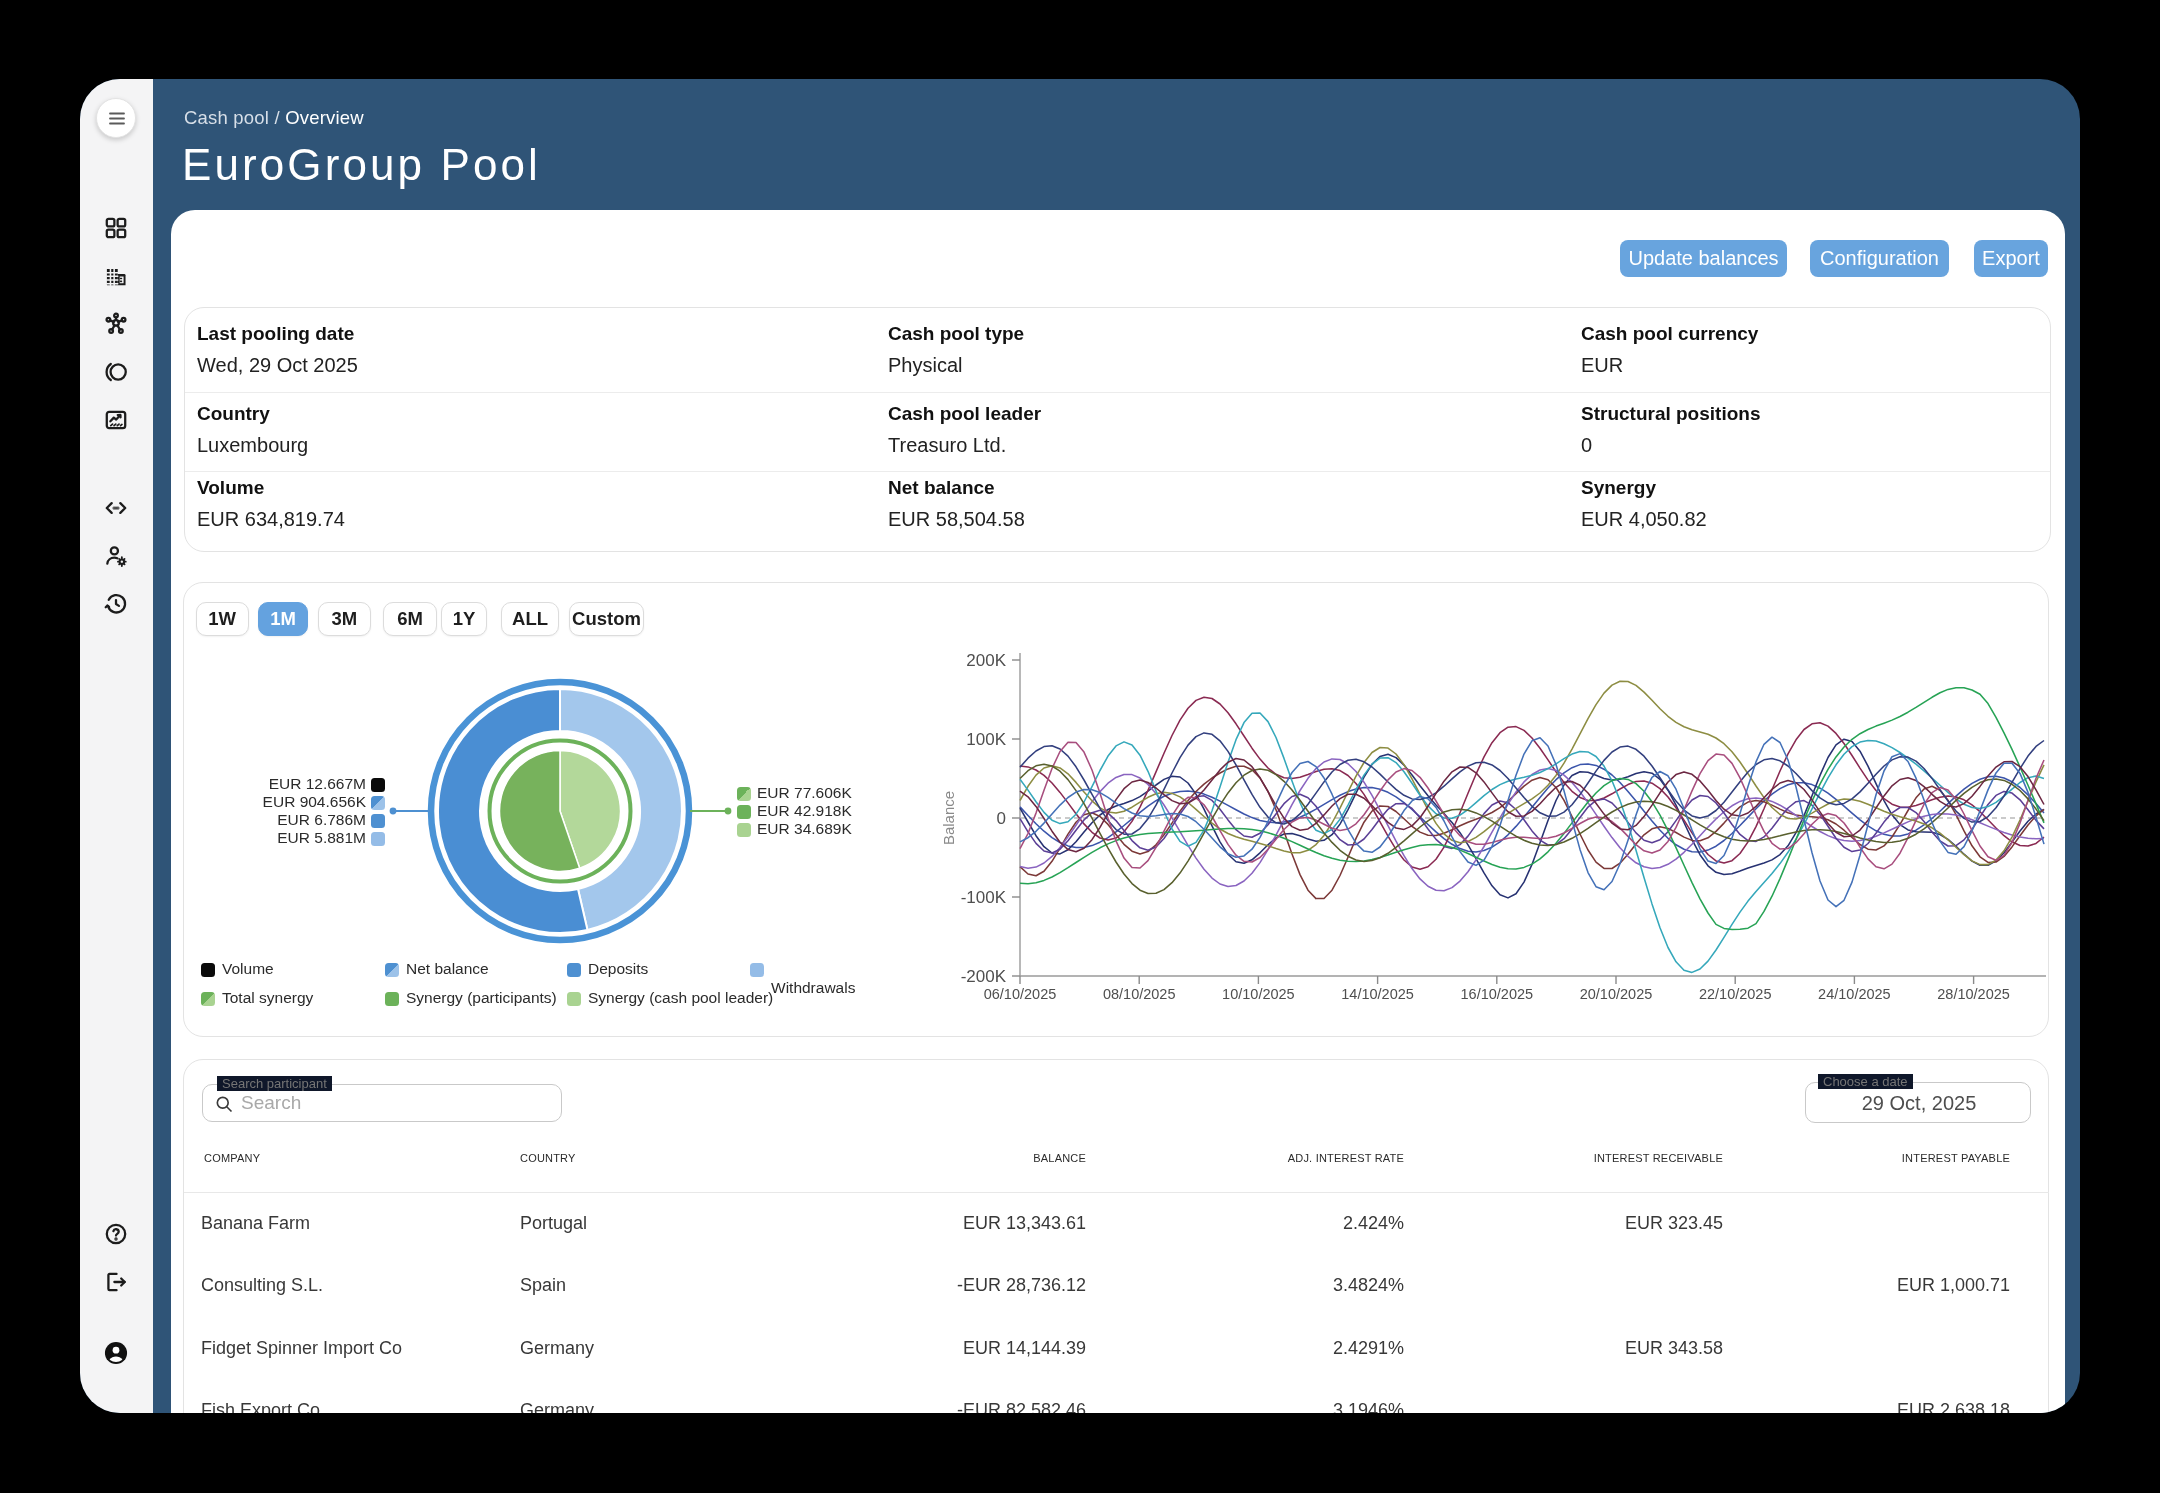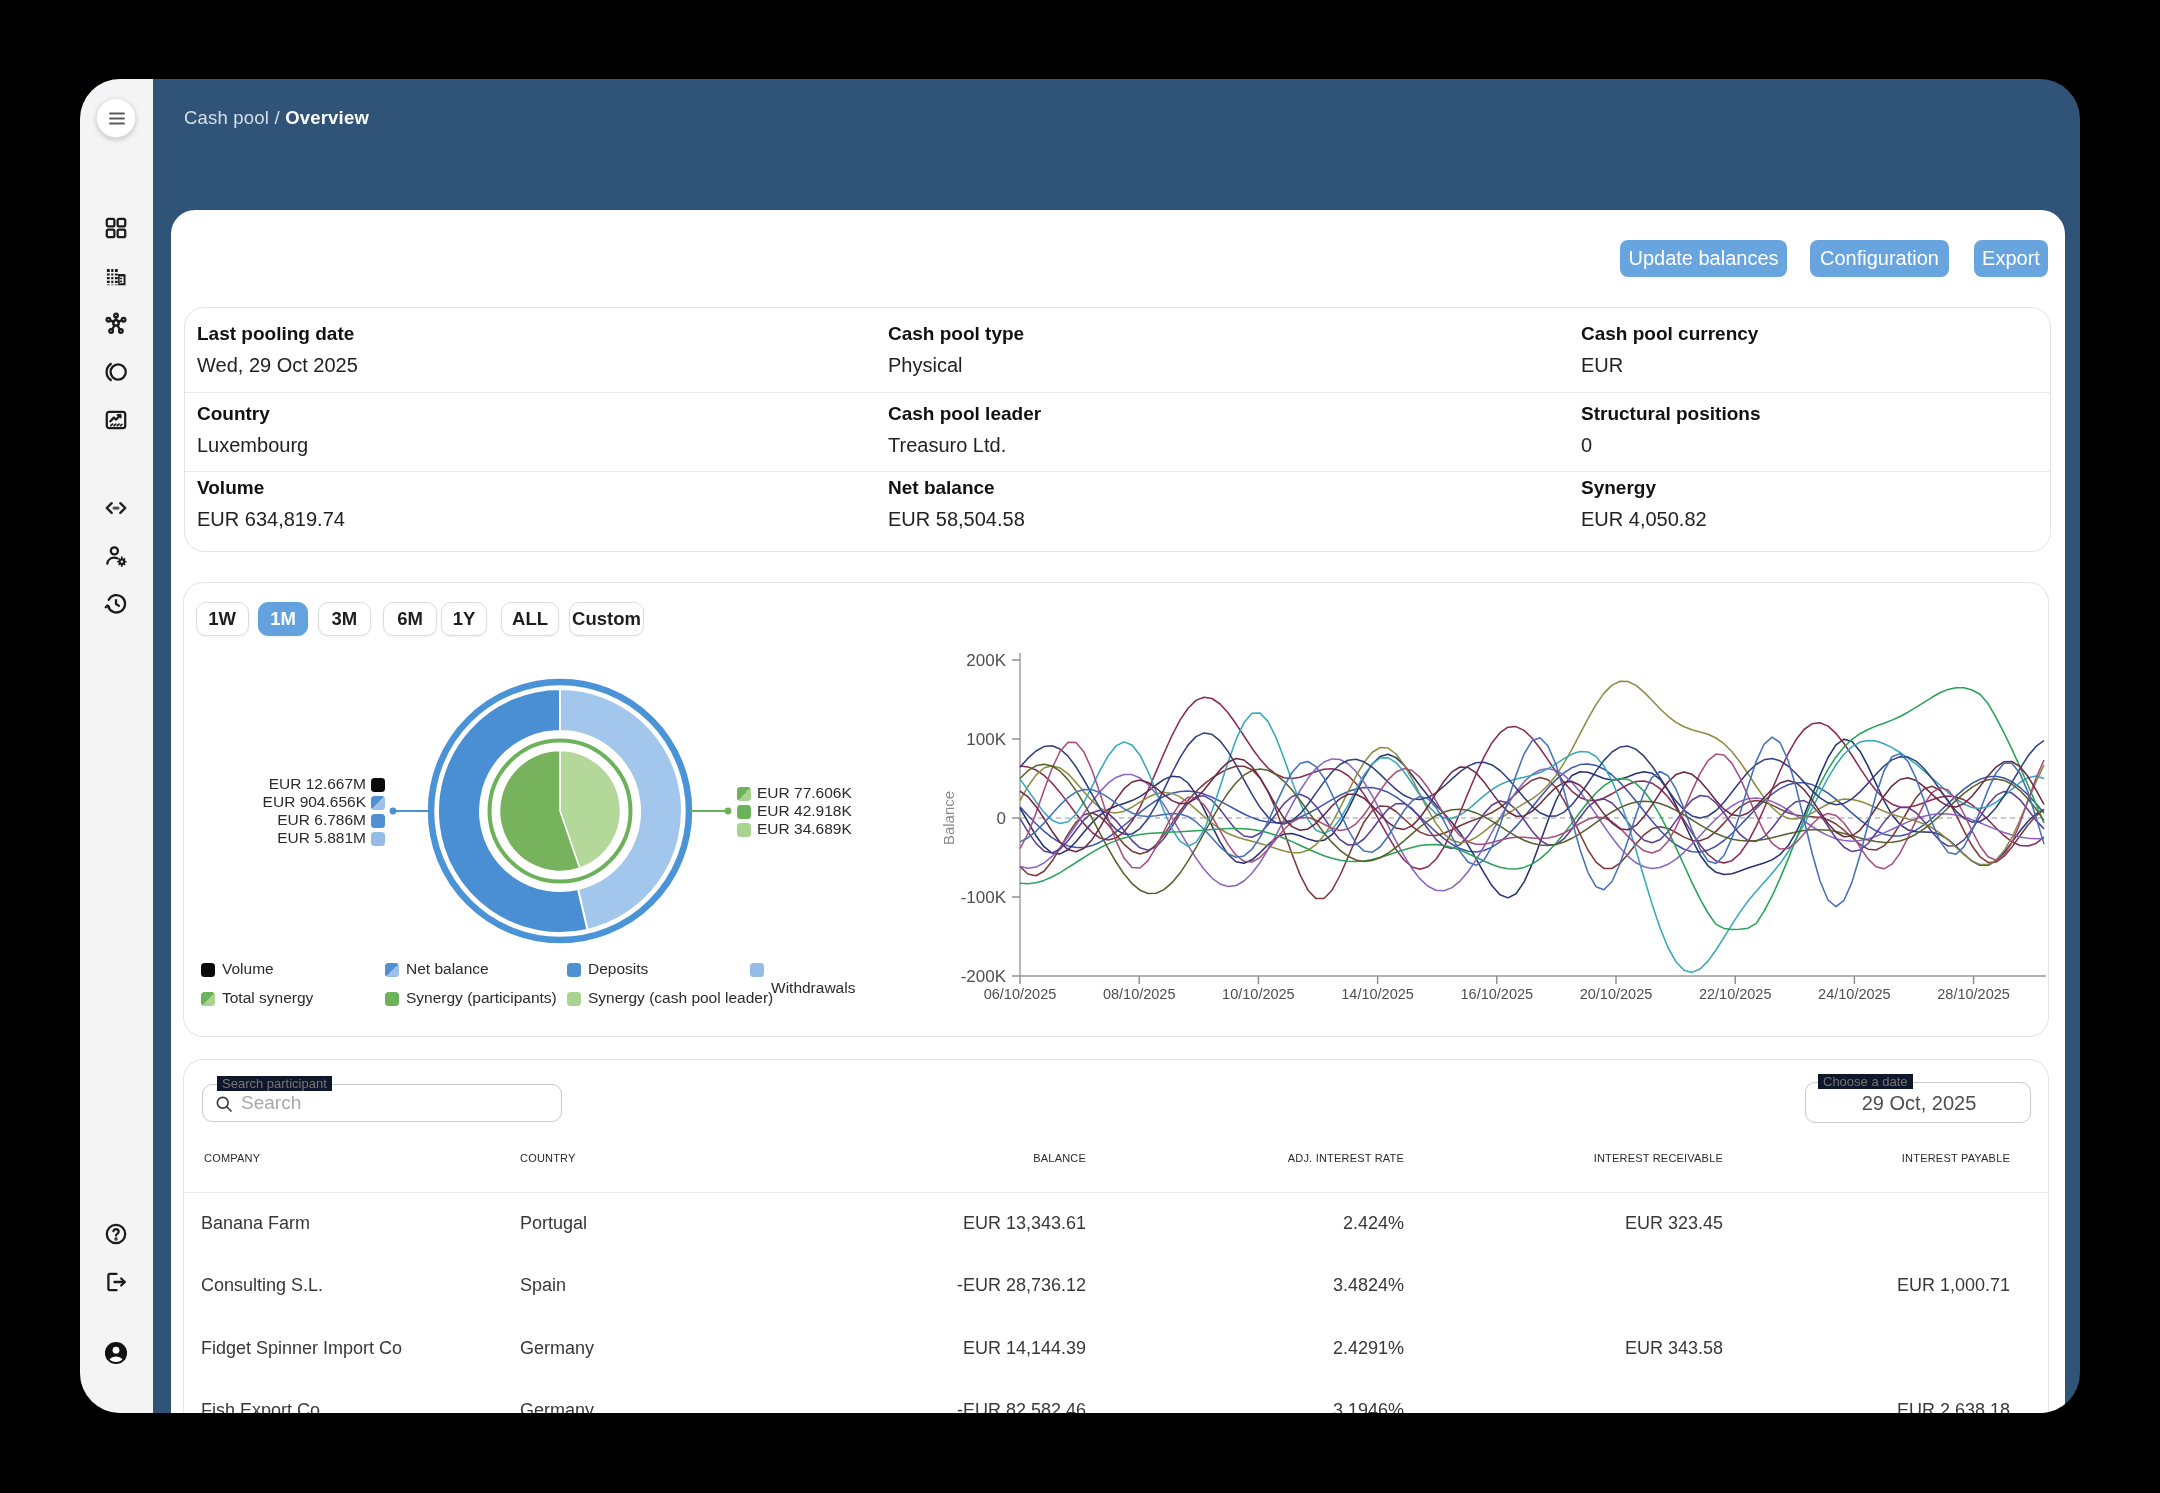--- a/index.html
+++ b/index.html
@@ -1,20 +1,20 @@
 <!DOCTYPE html>
 <html><head><meta charset="utf-8"><style>
 *{margin:0;padding:0;box-sizing:border-box}
 html,body{width:2160px;height:1493px;background:#000;font-family:"Liberation Sans",sans-serif;overflow:hidden}
 .abs{position:absolute}
 .win{position:absolute;left:80px;top:79px;width:2000px;height:1334px;border-radius:40px;background:#2f5477;overflow:hidden}
 .sidebar{position:absolute;left:0;top:0;width:73px;height:1334px;background:#f4f4f5}
 .burger{position:absolute;left:16px;top:19px;width:40px;height:40px;border-radius:50%;background:#fff;border:1px solid #e3e3e3;box-shadow:0 2px 5px rgba(0,0,0,.18)}
 .crumb{position:absolute;left:104px;top:28px;font-size:18.5px;color:#d7dfe8;letter-spacing:.2px}
-.crumb b{color:#fff;font-weight:700}
+.crumb b{color:#fff;font-weight:400}
 .title{position:absolute;left:102px;top:61px;font-size:44px;color:#fff;font-weight:400;letter-spacing:3.1px}
 .card{position:absolute;left:91px;top:131px;width:1894px;height:1300px;border-radius:24px;background:#fff}
 .blubtn{position:absolute;height:37px;border-radius:8px;background:#68a4de;color:#fff;font-size:20px;display:flex;align-items:center;justify-content:center}
 .box{position:absolute;border:1px solid #e3e3e3;border-radius:20px;background:#fff}
 .ilab{font-size:19px;font-weight:700;color:#111}
 .ival{font-size:20px;color:#222}
 .hr{height:1px;background:#ececec}
 .tbtn{height:34px;border:1px solid #dcdcdc;border-radius:10px;background:#fff;color:#1e1e1e;font-size:18.5px;font-weight:700;display:flex;align-items:center;justify-content:center;box-shadow:0 1px 2px rgba(0,0,0,.06)}
 .tbtn.active{background:#64a2df;border-color:#64a2df;color:#fff}
 .dlab{font-size:15.5px;color:#2b2b2b;white-space:nowrap}
@@ -122,20 +122,21 @@
       </svg>
       <svg class="abs" style="left:22.0px;top:1260.0px" width="28" height="28" viewBox="0 0 24 24" fill="none" stroke="#1c1c1c" stroke-width="2.1" stroke-linecap="round" stroke-linejoin="round">
         <g stroke="none">
           <circle cx="12" cy="12" r="9.5" fill="#111"></circle>
           <circle cx="12" cy="9.6" r="2.9" fill="#fff"></circle>
           <path d="M6.5 17.8a6.8 6.8 0 0 1 11 0 9.5 9.5 0 0 1-11 0Z" fill="#fff"></path>
         </g>
       </svg>
     </div>
   <div class="crumb">Cash pool / <b>Overview</b></div>
+  <div class="title">EuroGroup Pool</div>
   <div class="card">
     <div class="blubtn" style="left:1449px;top:30px;width:167px">Update balances</div>
     <div class="blubtn" style="left:1639px;top:30px;width:139px">Configuration</div>
     <div class="blubtn" style="left:1803px;top:30px;width:74px">Export</div>
     <div class="box" style="left:13px;top:97px;width:1867px;height:245px">
       <div class="abs ilab" style="left:12px;top:15px">Last pooling date</div>
         <div class="abs ival" style="left:12px;top:46px">Wed, 29 Oct 2025</div>
         <div class="abs ilab" style="left:703px;top:15px">Cash pool type</div>
         <div class="abs ival" style="left:703px;top:46px">Physical</div>
         <div class="abs ilab" style="left:1396px;top:15px">Cash pool currency</div>

